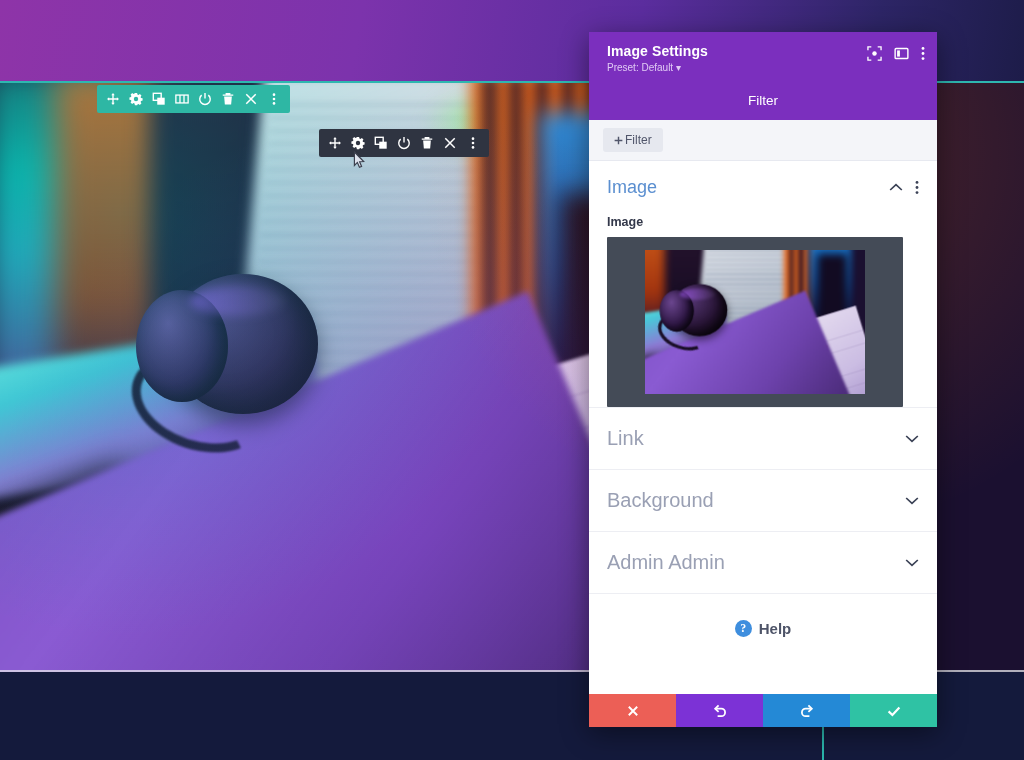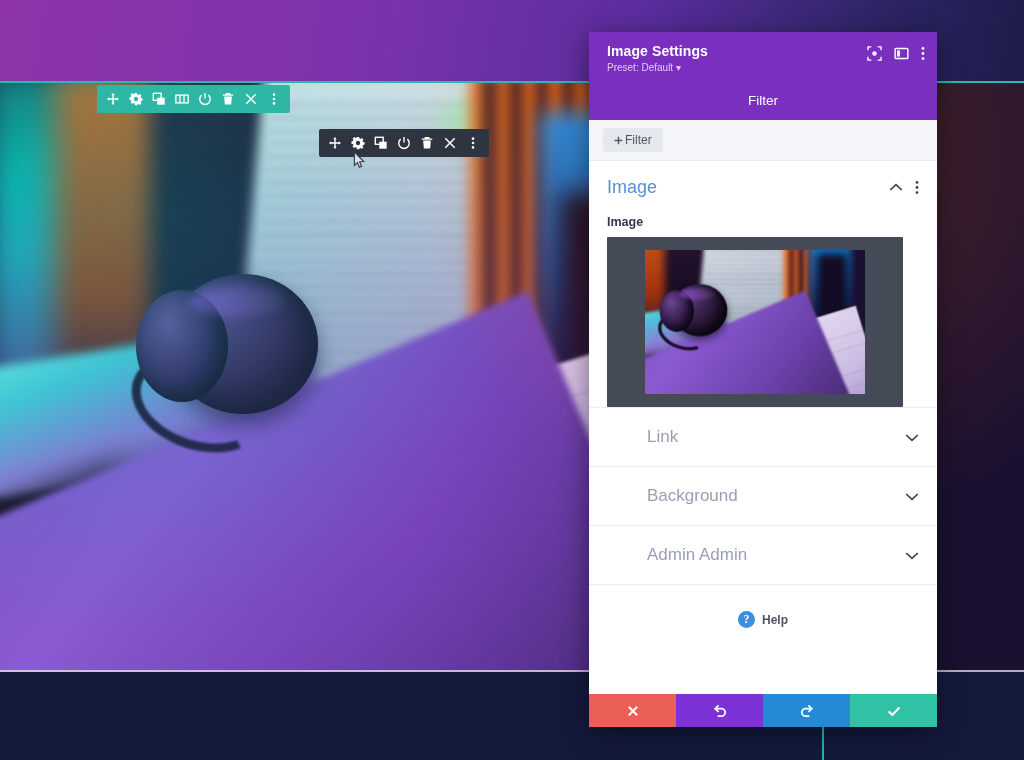--- a/index.html
+++ b/index.html
@@ -169,33 +169,33 @@
   }
   .img-thumb{ width:220px; height:144px; position:relative; overflow:hidden; background:#1b1030;}
   .img-thumb .photo{ transform: scale(.372); transform-origin: 0 0; width:1024px; height:589px;
      position:absolute; left:-36px; top:-37px; }
 
   .acc-row{
     display:flex; align-items:center; justify-content:space-between;
     padding:19px 18px; border-top:1px solid #edeef3; cursor:pointer;
   }
   .acc-row:first-of-type{ margin-top:20px; }
-  .acc-label{ font-size:17px; color:#9aa0b4;margin-left:40px;}
+  .acc-label{ font-size:20px; color:#9aa0b4;}
   .acc-chev{ display:flex; }
 
   .help-row{
     display:flex; align-items:center; justify-content:center; gap:7px;
     padding:26px 0 0; border-top:1px solid #edeef3; cursor:pointer;
   }
   .help-icon{
     width:17px; height:17px; border-radius:50%; background:#3e8ede; color:#fff;
     font-size:12px; font-weight:bold; display:flex; align-items:center; justify-content:center;
     font-family:"Liberation Serif", serif;
   }
-  .help-text{ font-size:12px; color:#4e5468; font-weight:bold;}
+  .help-text{ font-size:15px; color:#4e5468; font-weight:bold;}
 
   .modal-footer{ display:flex; height:33px; }
   .foot-btn{ flex:1; display:flex; align-items:center; justify-content:center; cursor:pointer;}
   .foot-cancel{ background:#ec5f56; }
   .foot-undo{ background:#7c32d6; }
   .foot-redo{ background:#2489d6; }
   .foot-save{ background:#2fc2a4; }
 </style>
 </head>
 <body>

